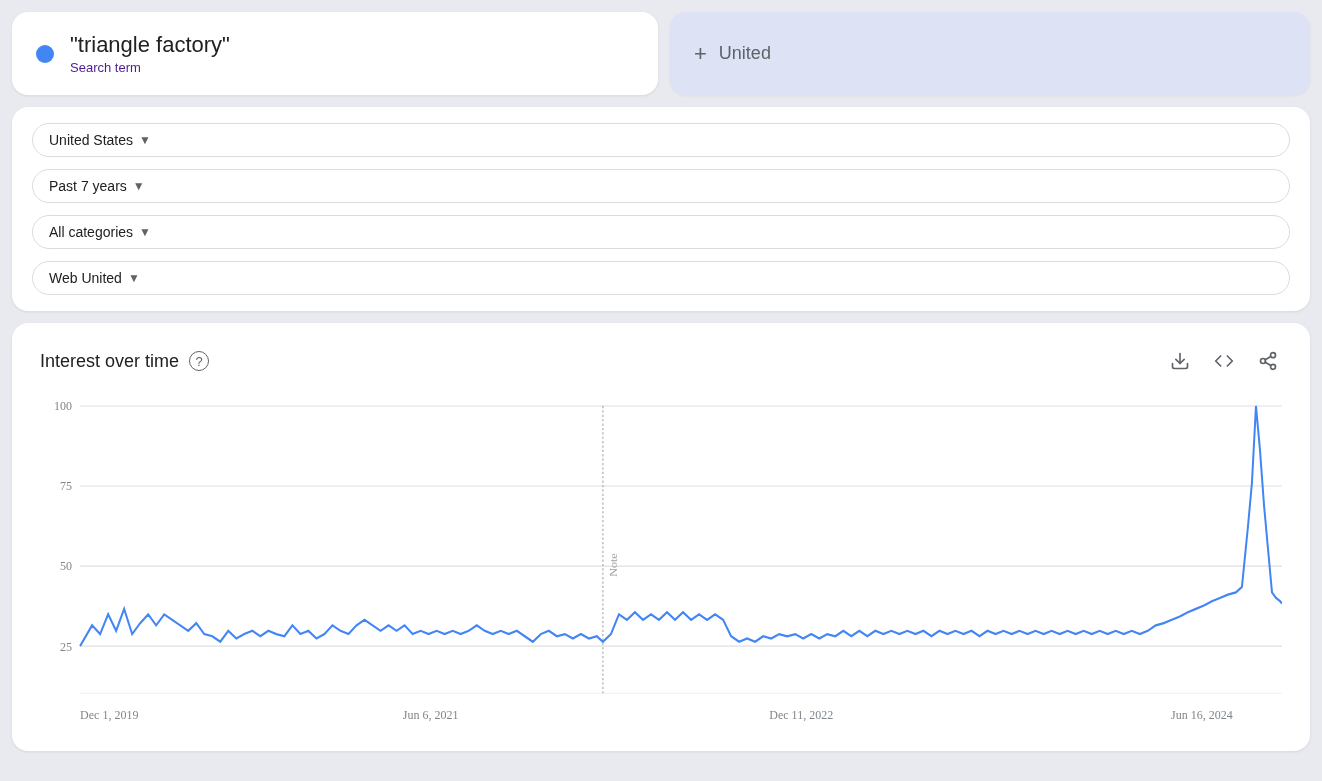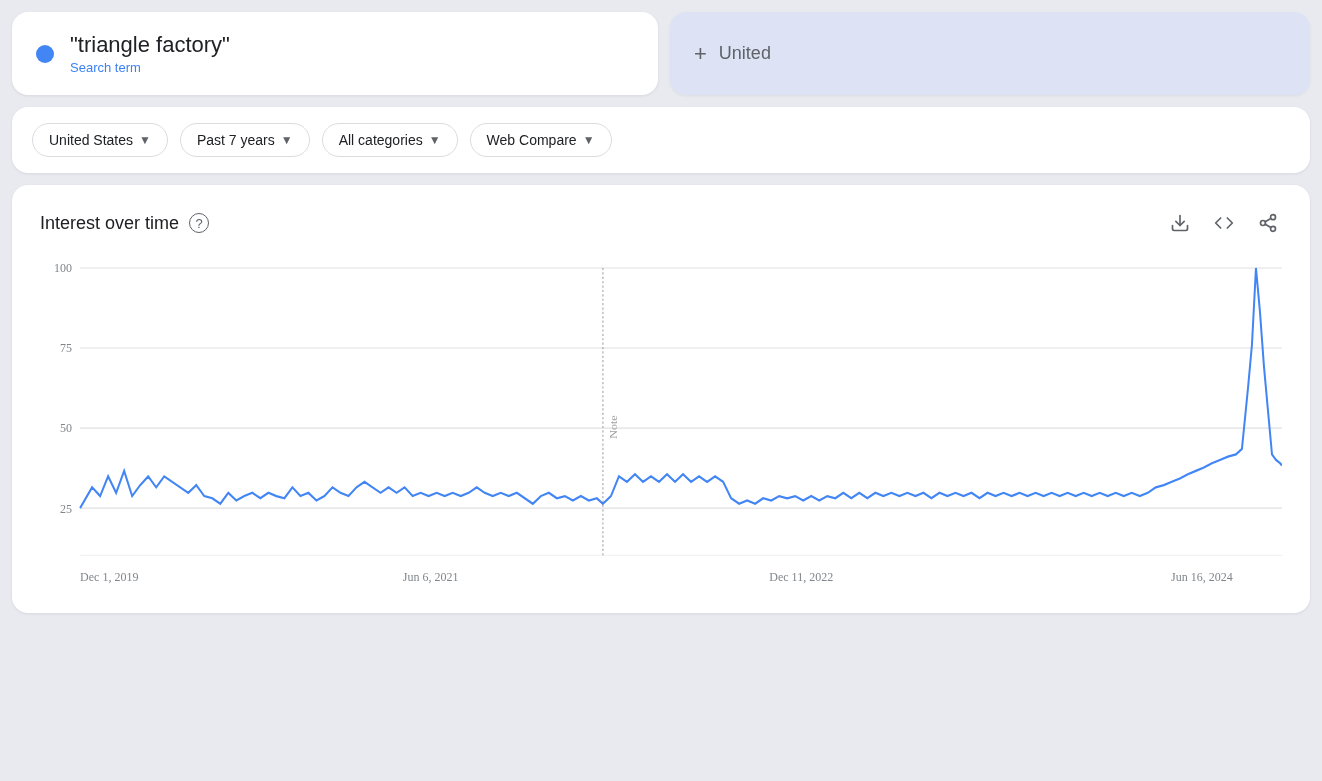--- a/index.html
+++ b/index.html
@@ -41,21 +41,21 @@
     }
 
     .search-term-value {
       font-size: 22px;
       font-weight: 500;
       color: #202124;
     }
 
     .search-term-label {
       font-size: 13px;
-      color: #3b82f6;
+      color: #4c1d95;
       margin-top: 2px;
     }
 
     .compare-card {
       background: #dde3f5;
       border-radius: 16px;
       padding: 20px 24px;
       display: flex;
       align-items: center;
       gap: 12px;
@@ -77,20 +77,21 @@
     }
 
     .filters-row {
       background: #fff;
       border-radius: 16px;
       padding: 16px 20px;
       display: flex;
       gap: 12px;
       margin-bottom: 12px;
       box-shadow: 0 1px 3px rgba(0,0,0,0.08);
+      flex-direction: column;
     }
 
     .filter-btn {
       display: flex;
       align-items: center;
       gap: 6px;
       border: 1px solid #dadce0;
       border-radius: 24px;
       padding: 8px 16px;
       background: #fff;
@@ -198,21 +199,21 @@
   </button>
   <button class="filter-btn">
     <span>Past 7 years</span>
     <span class="chevron">▼</span>
   </button>
   <button class="filter-btn">
     <span>All categories</span>
     <span class="chevron">▼</span>
   </button>
   <button class="filter-btn">
-    <span>Web Compare</span>
+    <span>Web United</span>
     <span class="chevron">▼</span>
   </button>
 </div>
 
 <div class="chart-card">
   <div class="chart-header">
     <div class="chart-title-group">
       <span class="chart-title">Interest over time</span>
       <div class="help-icon">
         <span>?</span>

